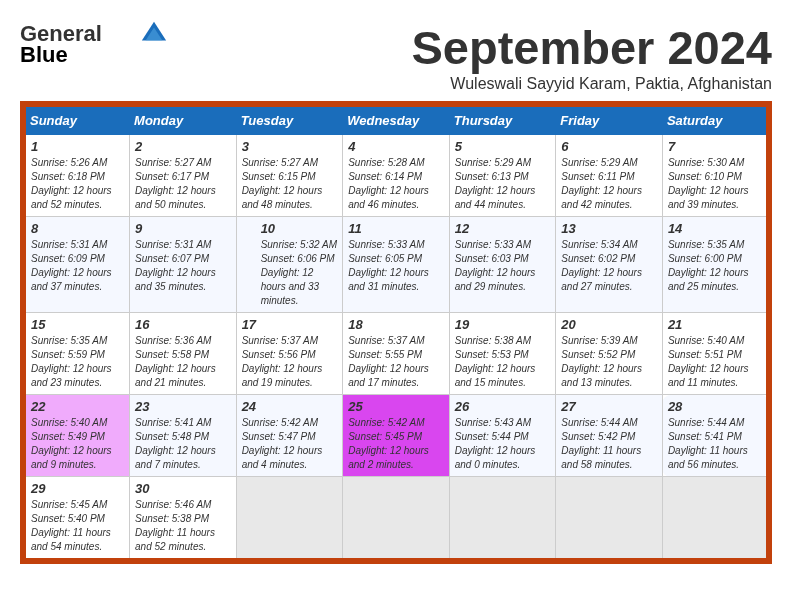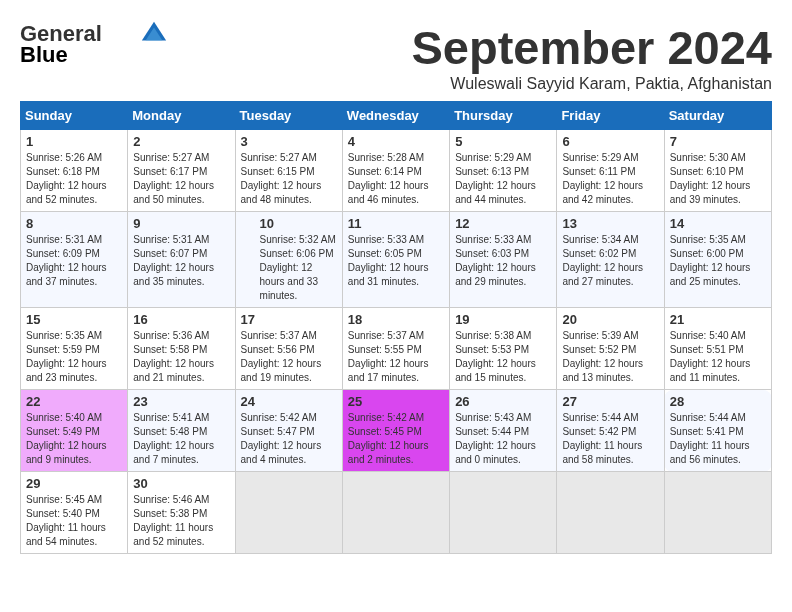--- a/index.html
+++ b/index.html
@@ -44,21 +44,22 @@
       font-weight: bold;
       color: #333;
     }
     .location {
       font-size: 16px;
       color: #333;
     }
     .calendar {
       width: 100%;
       border-collapse: collapse;
-      border: 1px solid #c2410c;
+      border: 6px solid #c2410c;
+      font-style: italic;
     }
     .calendar th {
       background: #1a6dbb;
       color: #fff;
       padding: 6px 4px;
       font-size: 13px;
       font-weight: bold;
       text-align: left;
       border: 1px solid #1a6dbb;
     }

